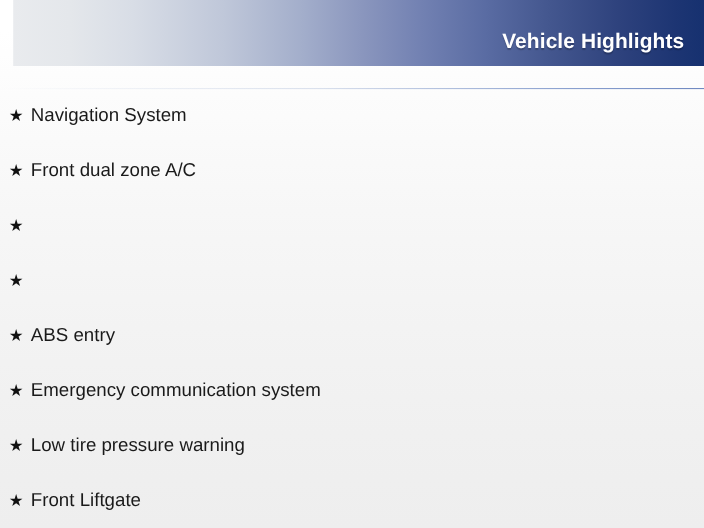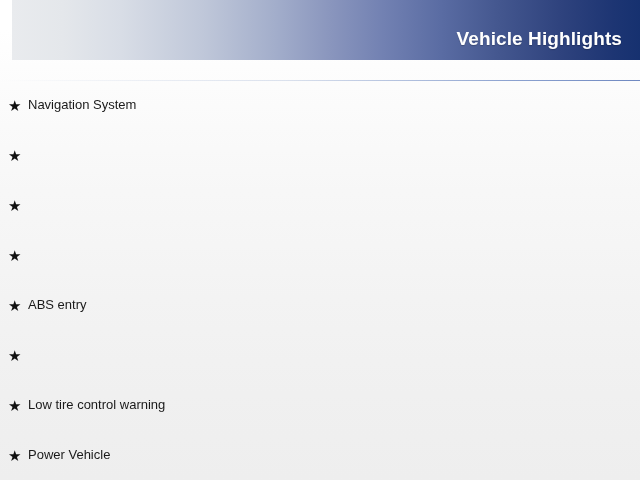--- a/index.html
+++ b/index.html
@@ -101,21 +101,21 @@
     display: inline-block;
     width: 20px;
     font-size: 15px;
     line-height: 1;
     color: #111111;
     text-align: left;
     flex: 0 0 20px;
   }
 
   .highlight-label {
-    font-size: 13px;
+    font-size: 17px;
     color: #1a1a1a;
     line-height: 1.2;
     white-space: nowrap;
   }
 </style>
 </head>
 <body>
 
 <div id="slide">
 
@@ -126,44 +126,46 @@
 
   <ul id="highlights-list">
 
     <li class="highlight-item">
       <span class="bullet-star">★</span>
       <span class="highlight-label">Navigation System</span>
     </li>
 
     <li class="highlight-item">
       <span class="bullet-star">★</span>
+      <span class="highlight-label">Front dual zone A/C</span>
     </li>
 
     <li class="highlight-item">
       <span class="bullet-star">★</span>
     </li>
 
     <li class="highlight-item">
       <span class="bullet-star">★</span>
     </li>
 
     <li class="highlight-item">
       <span class="bullet-star">★</span>
       <span class="highlight-label">ABS entry</span>
     </li>
 
     <li class="highlight-item">
       <span class="bullet-star">★</span>
+      <span class="highlight-label">Emergency communication system</span>
     </li>
 
     <li class="highlight-item">
       <span class="bullet-star">★</span>
-      <span class="highlight-label">Low tire control warning</span>
+      <span class="highlight-label">Low tire pressure warning</span>
     </li>
 
     <li class="highlight-item">
       <span class="bullet-star">★</span>
-      <span class="highlight-label">Power Vehicle</span>
+      <span class="highlight-label">Front Liftgate</span>
     </li>
 
   </ul>
 
 </div>
 
 </body></html>

